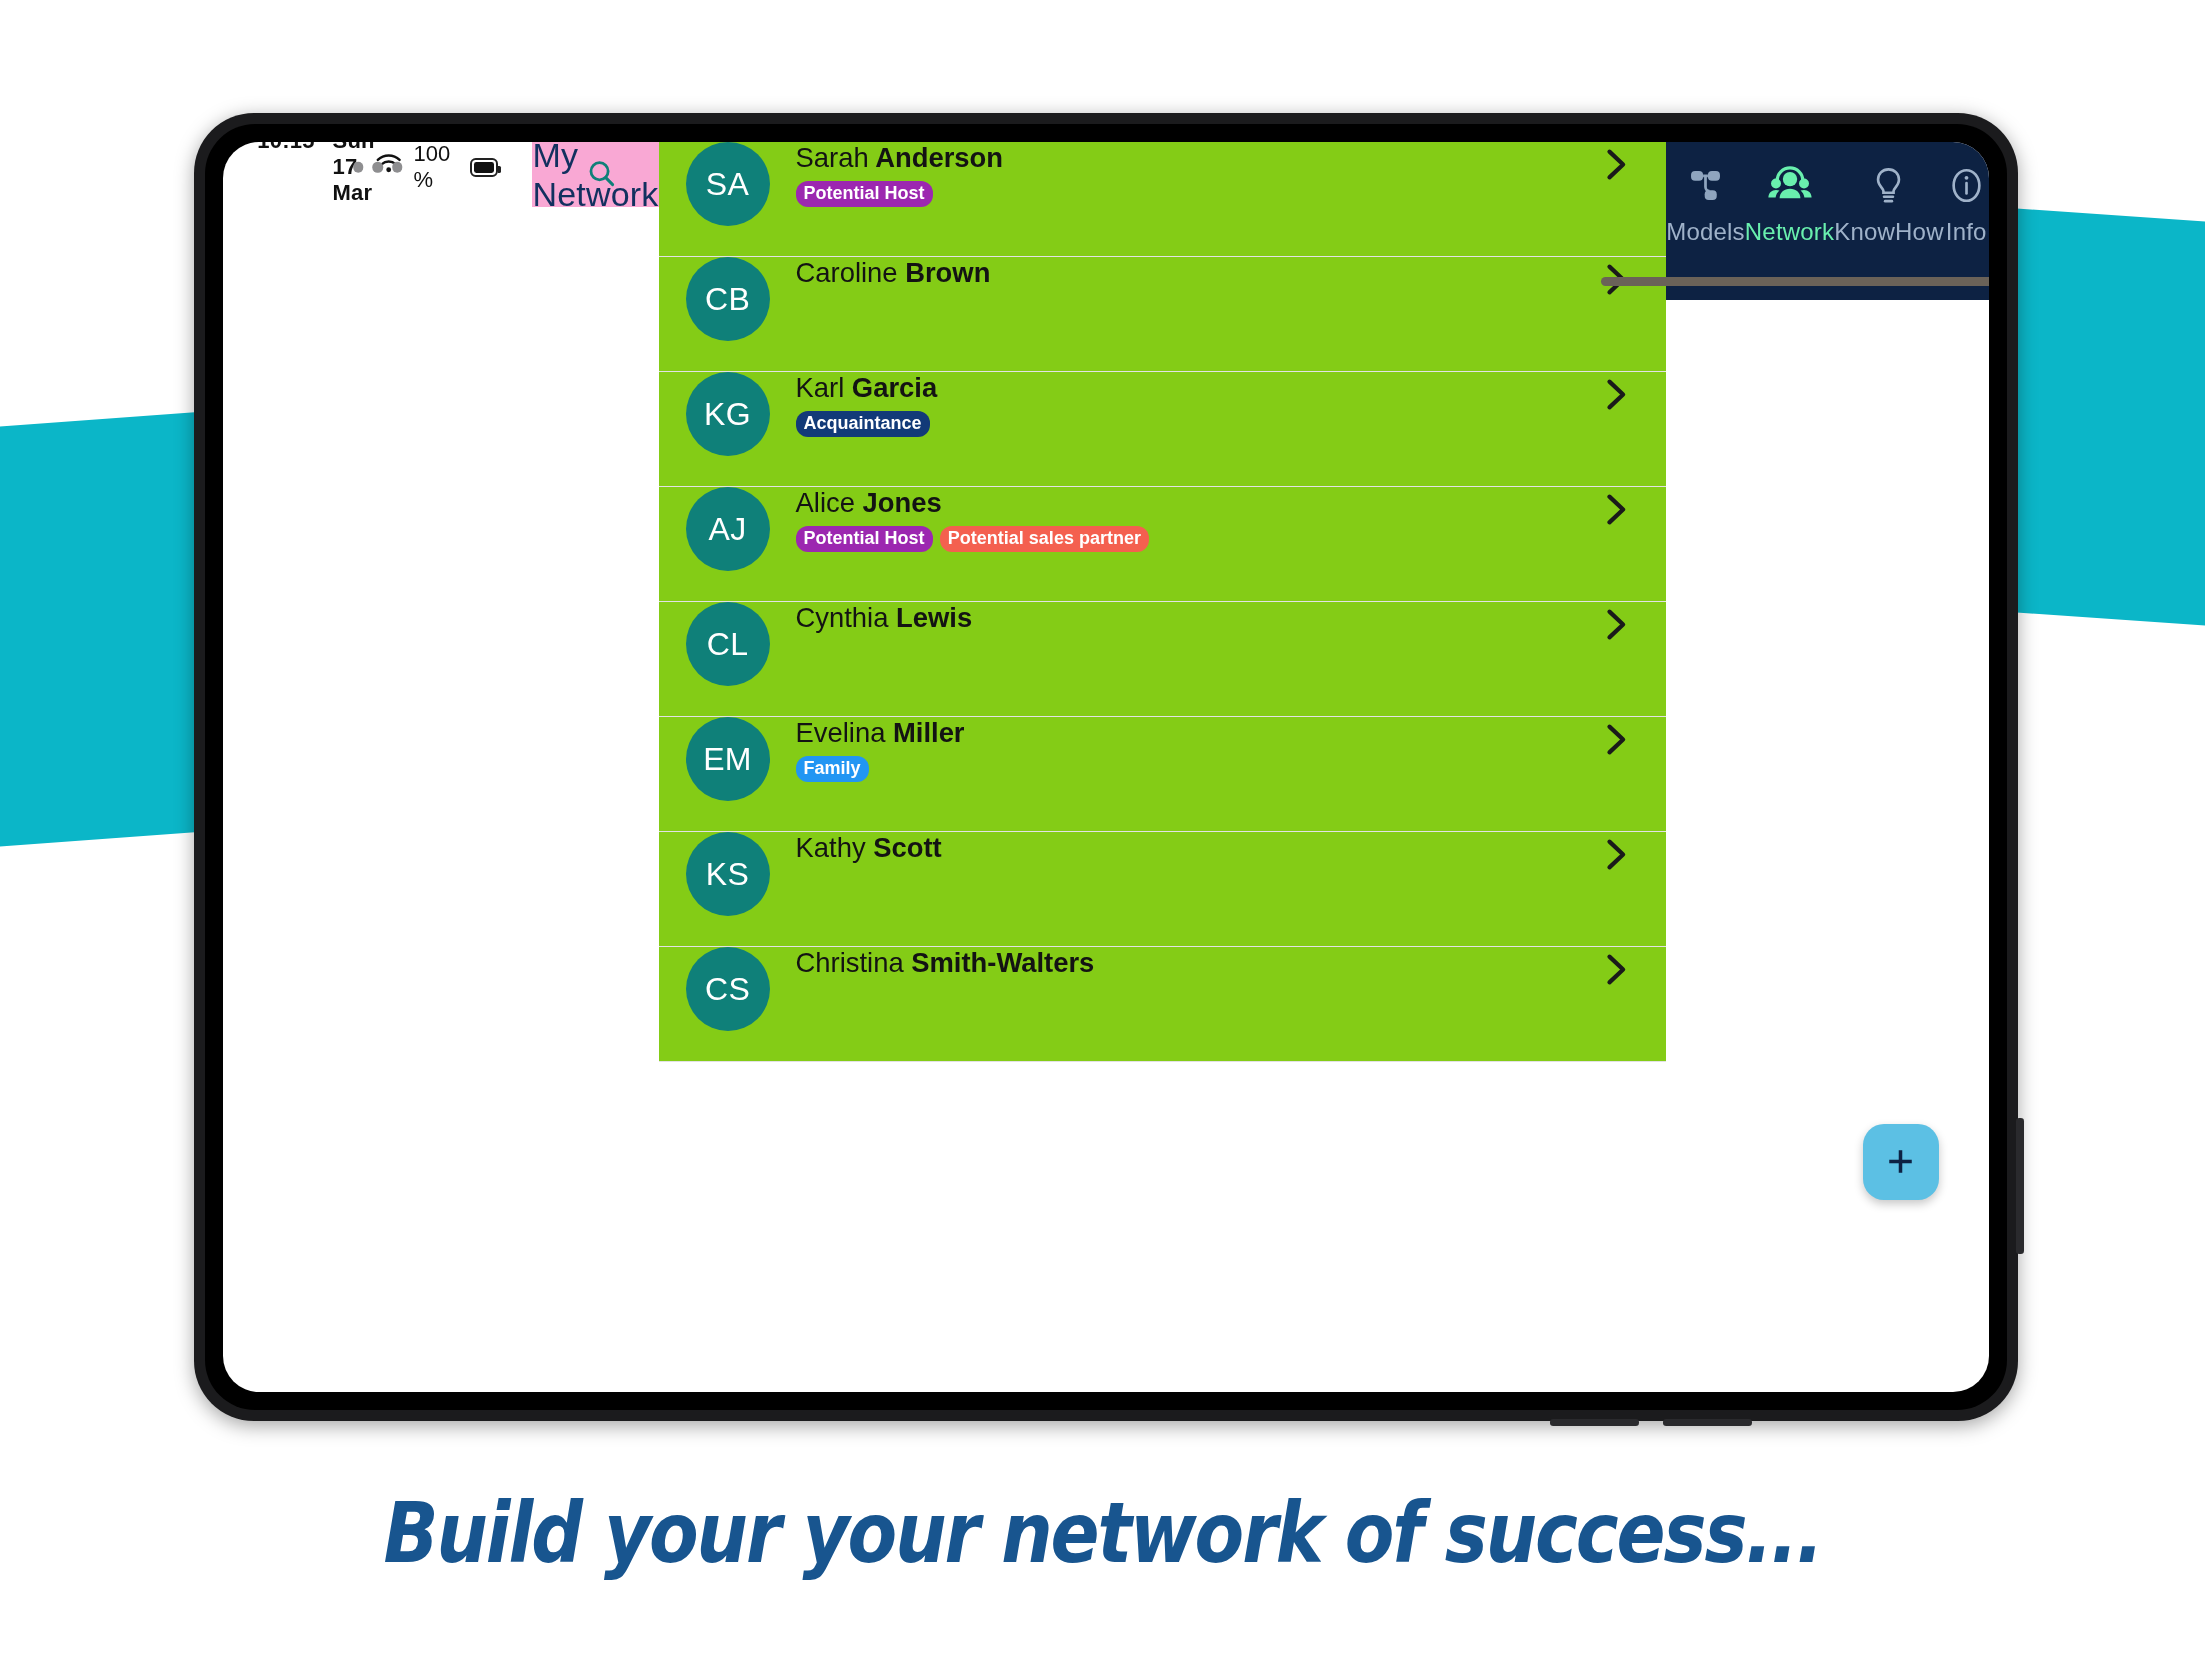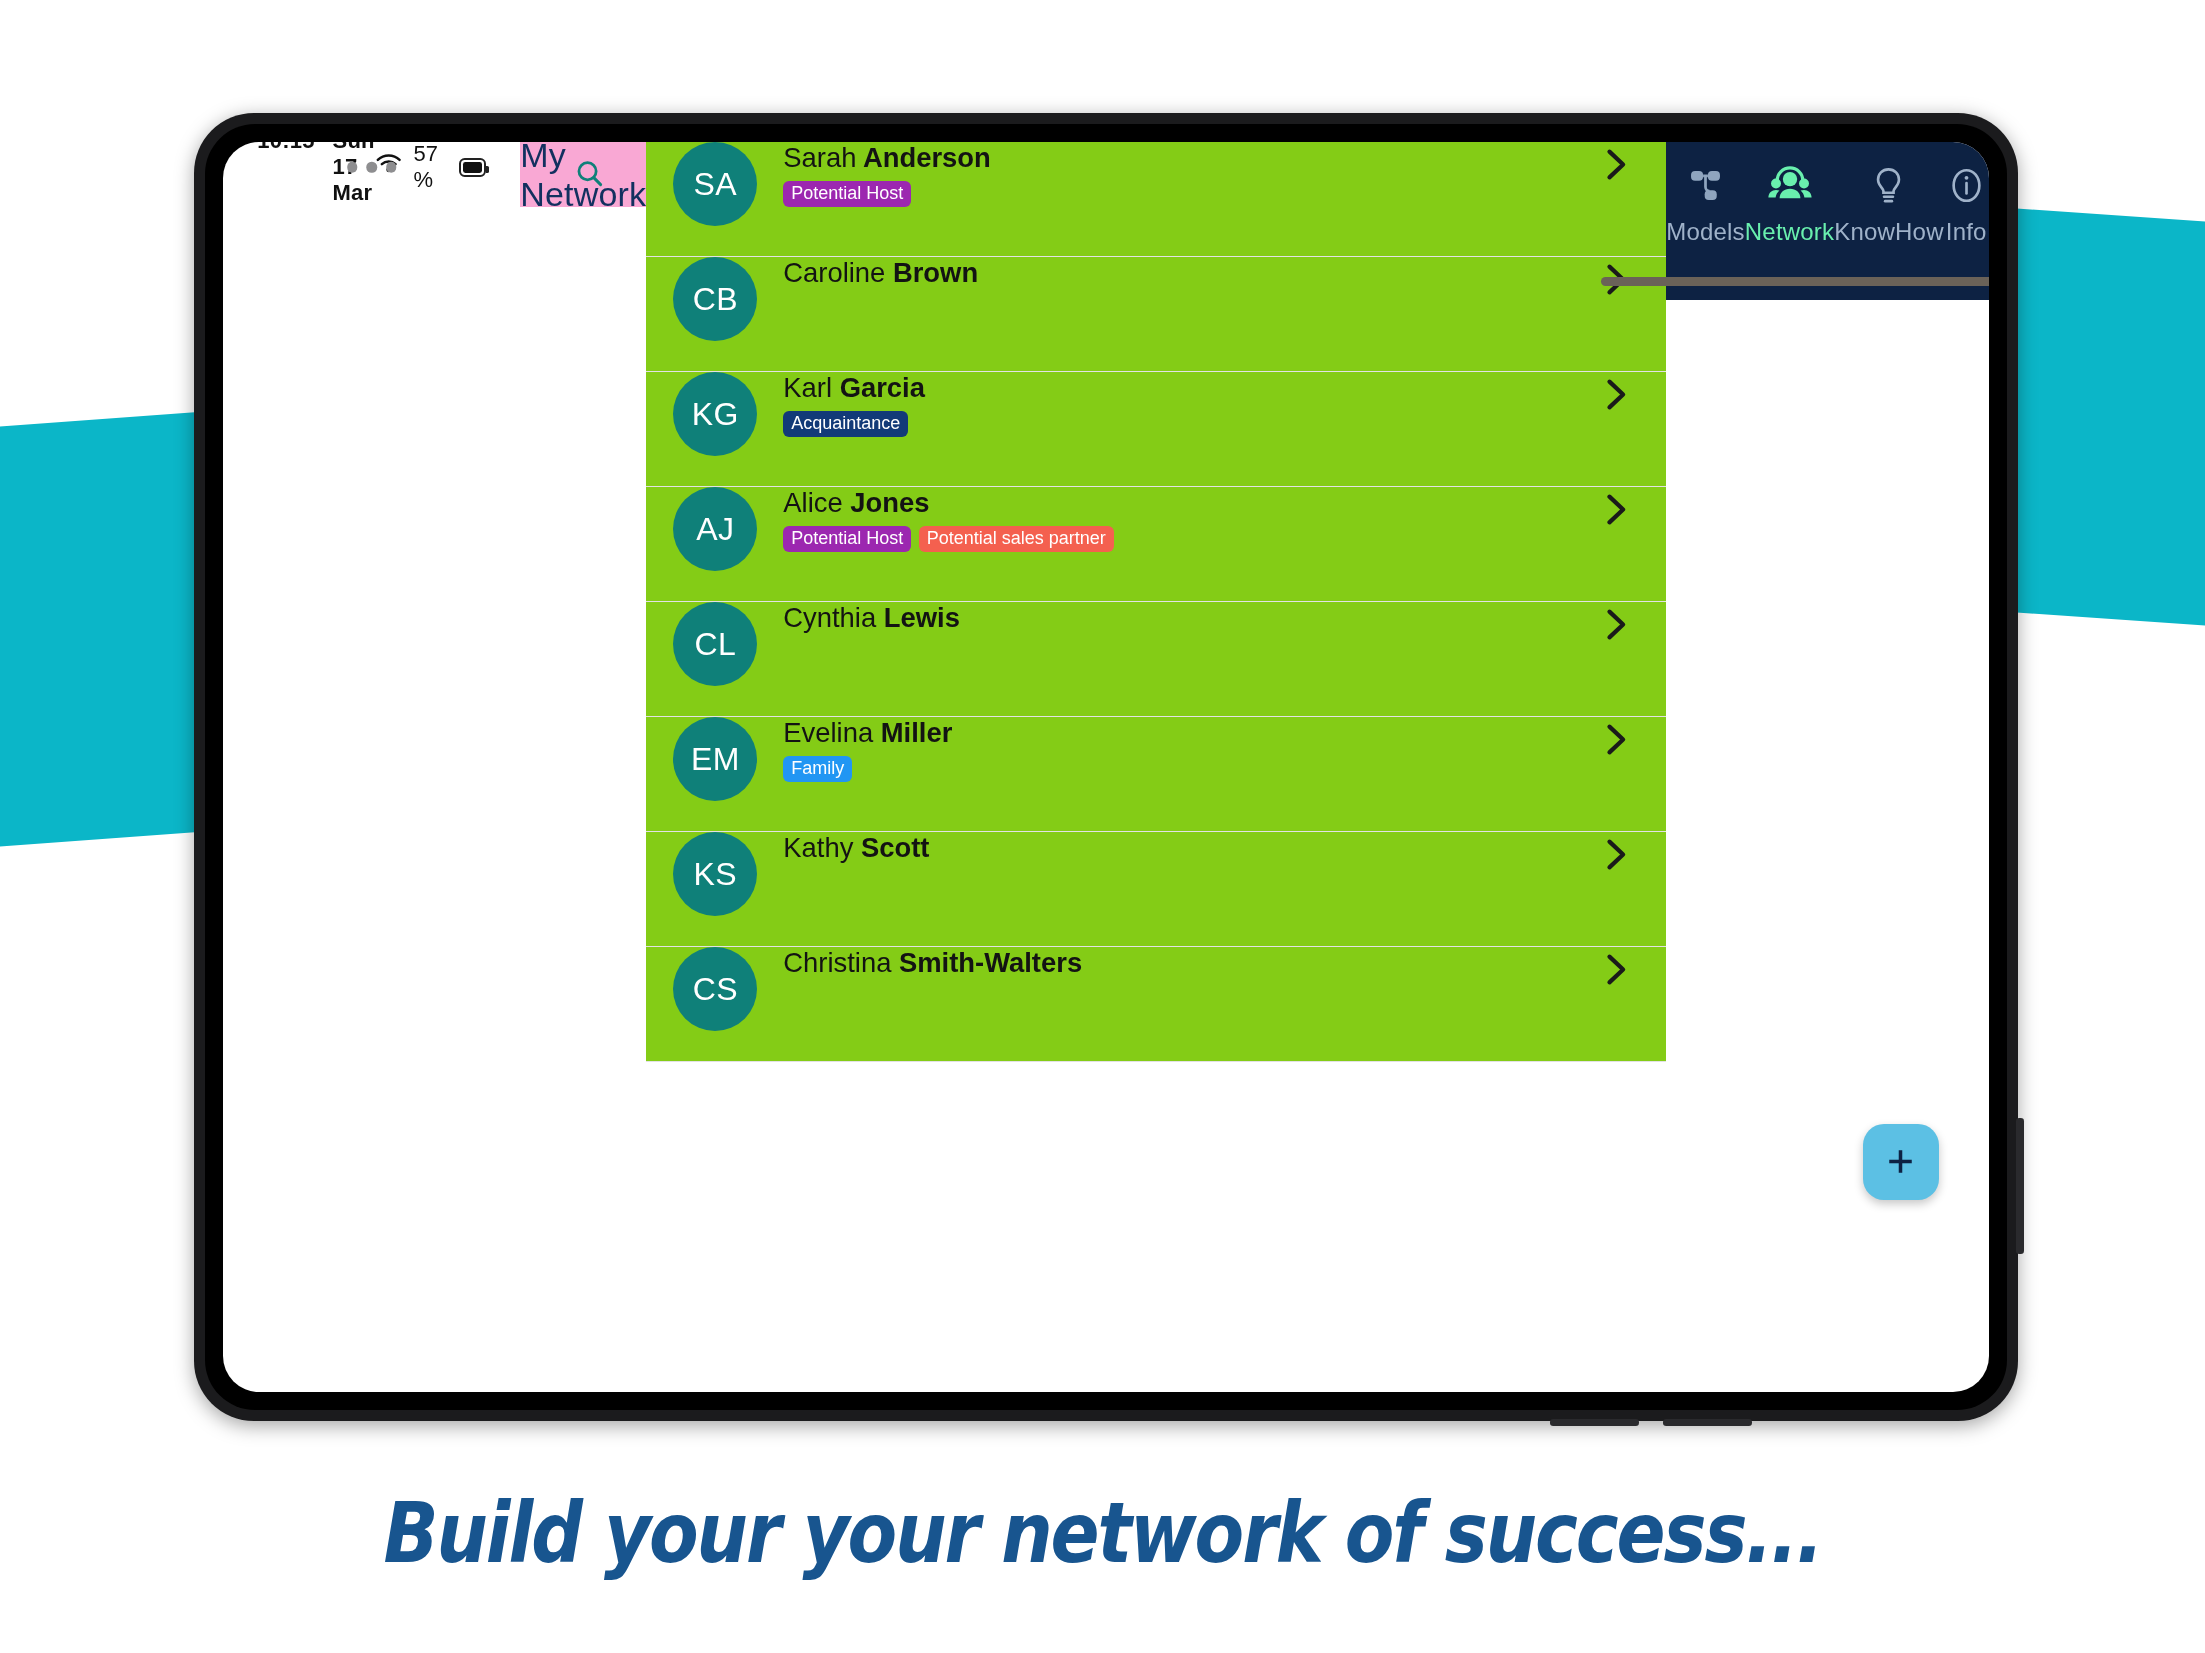--- a/index.html
+++ b/index.html
@@ -209,23 +209,24 @@
     white-space: nowrap;
   }
   .name .first { font-weight: 400; }
   .name .last { font-weight: 700; }
   .tags { display: flex; gap: 7.3px; align-items: center; }
   .tag {
     display: inline-block;
     font-size: 18px;
     color: #fff;
     padding: 3.2px 8px 4px;
-    border-radius: 6px;
+    border-radius: 12px;
     white-space: nowrap;
     line-height: 1.08;
+    font-weight: bold;
   }
   .chevron {
     flex: 0 0 auto;
     width: 32px; height: 45px;
     display:flex; align-items:center; justify-content:center;
     margin-left: 16px;
   }
 
   
   .fab {
@@ -312,21 +313,21 @@
             <i></i>
         </div>
         <div class="status-right">
           <span>
             <svg width="27.4" height="21" viewBox="0 0 34 26">
               <path d="M17 22.5a3 3 0 100-6 3 3 0 000 6z" fill="#111"></path>
               <path d="M8.5 12.5a12.5 12.5 0 0117 0" stroke="#111" stroke-width="3.1" fill="none" stroke-linecap="round"></path>
               <path d="M3.5 7.2a19.5 19.5 0 0127 0" stroke="#111" stroke-width="3.1" fill="none" stroke-linecap="round"></path>
             </svg>
           </span>
-          <span class="status-pct">57 %</span>
+          <span class="status-pct">100 %</span>
           <span class="batt">
               <i></i>
             </span>
         </div>
       </div>
 
       <div class="navbar">
         <div class="nav-title">My Network</div>
         <div class="nav-search">
           <svg width="36" height="36" viewBox="0 0 44 44">

